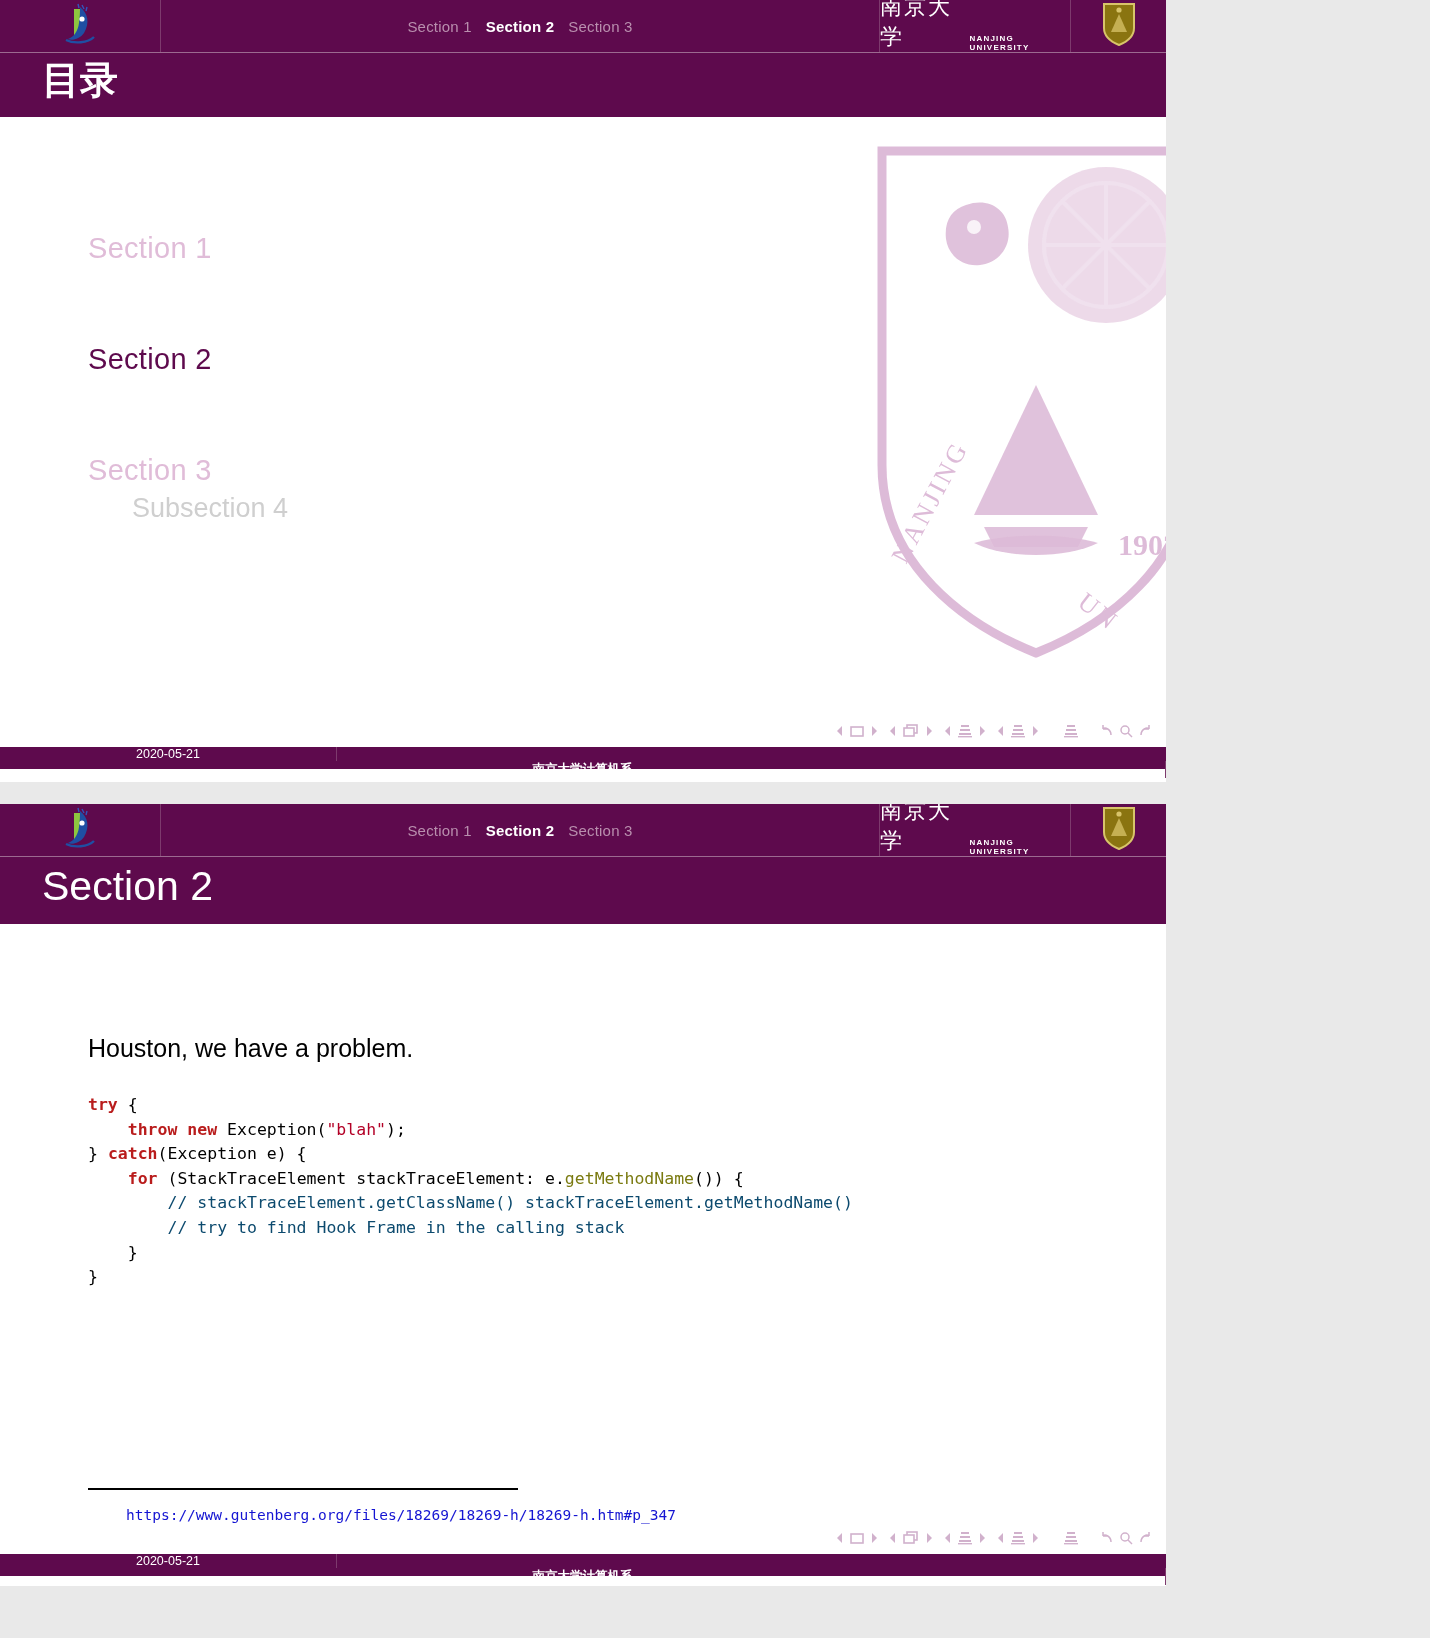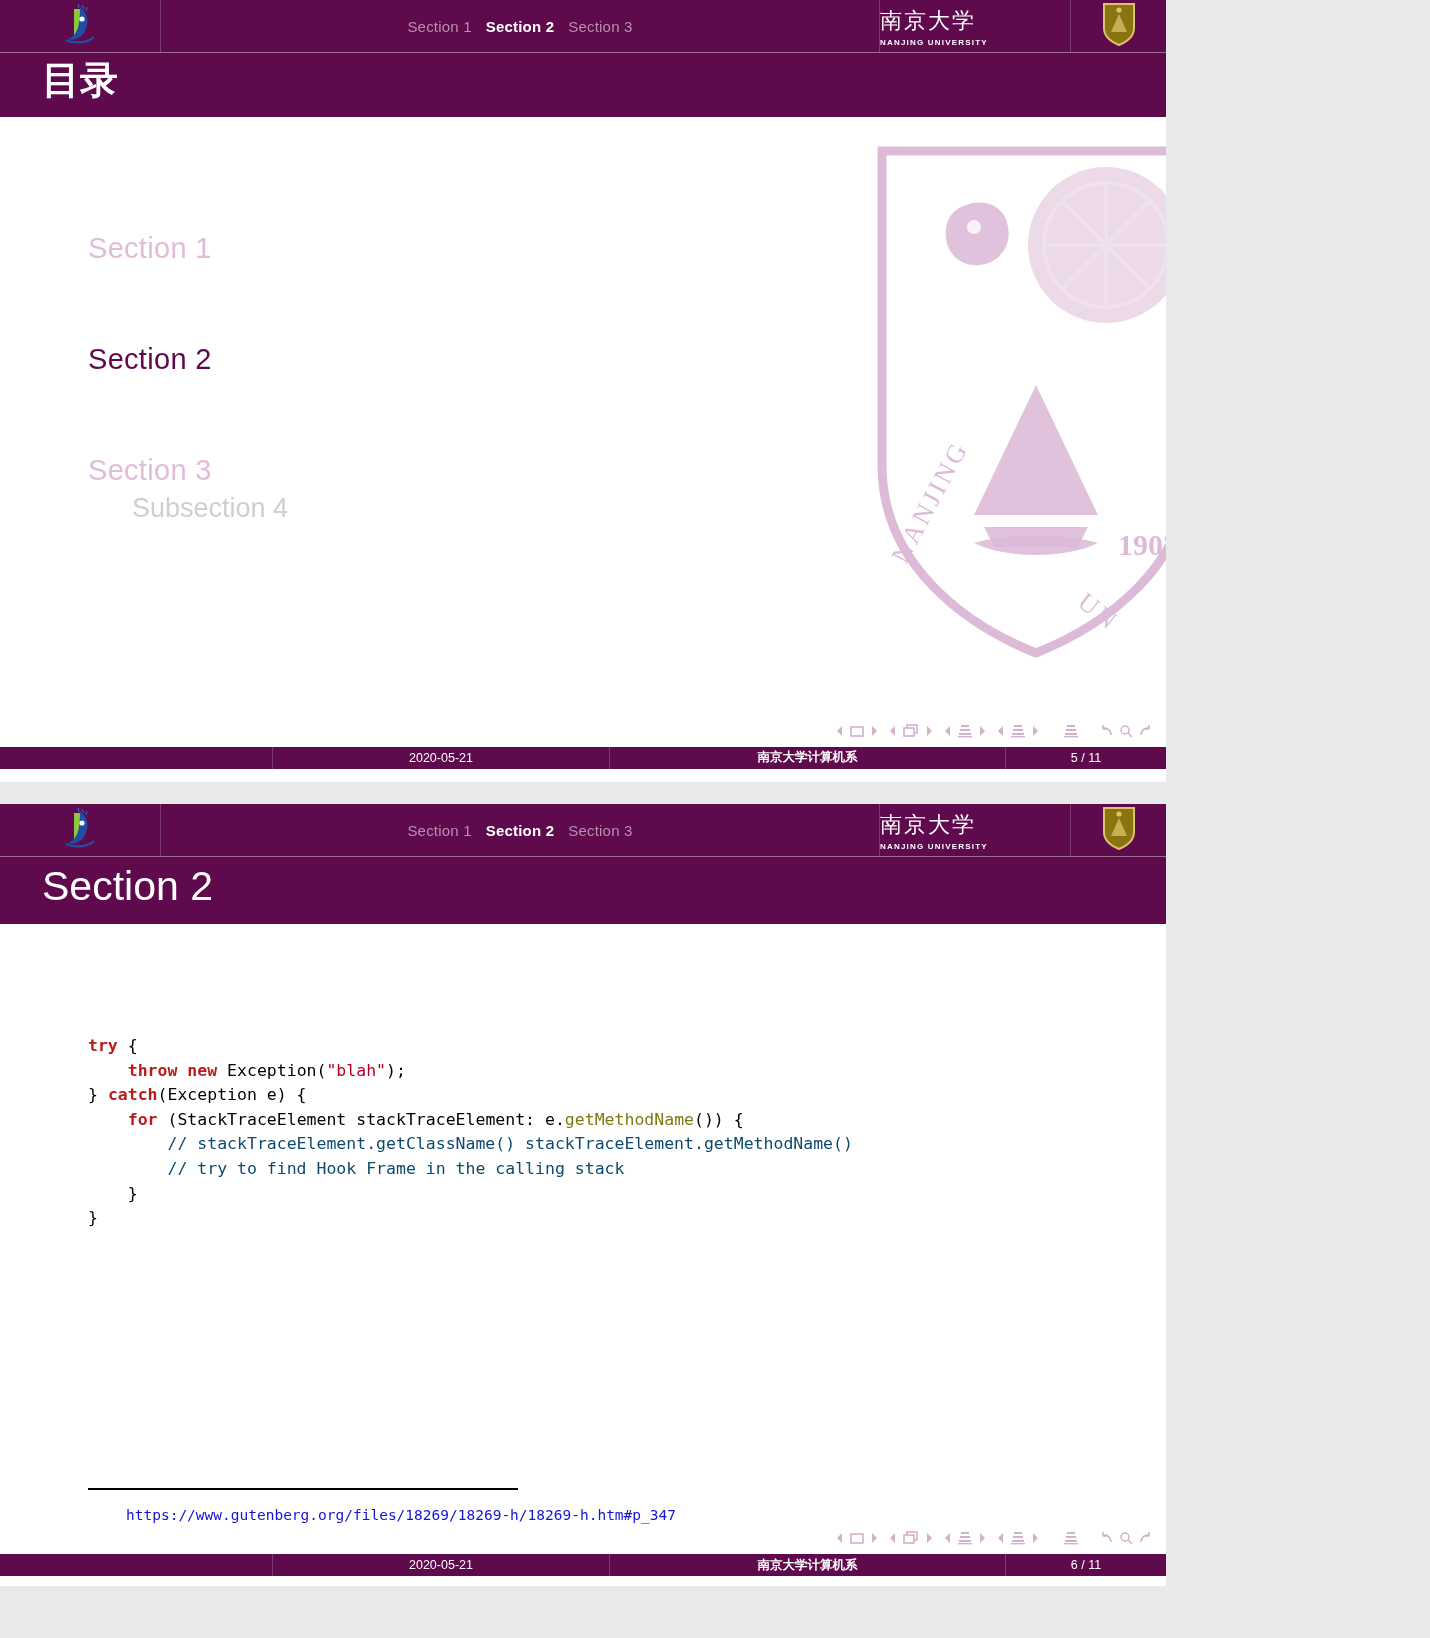--- a/index.html
+++ b/index.html
@@ -46,24 +46,24 @@
     color:#b98fae;
     letter-spacing:.2px;
   }
   .nav-sec.current{
     color:#ffffff;
     font-weight:bold;
   }
   .head-univ-cell{
     width:190px;
     display:flex;
-    align-items:flex-start;
+    align-items:flex-end;
     justify-content:center;
     border-right:1px solid #7d3a6d;
-    flex-direction:column;
+    flex-direction:row;
   }
   .head-shield-cell{
     width:95px;
     display:flex;
     align-items:center;
     justify-content:center;
   }
   .titlebar{
     background:#5e0a4d;
     border-top:1px solid #9c6a90;
@@ -179,20 +179,21 @@
   .navsyms svg{ display:block; }
 
   
   .footbar{
     height:22px;
     background:#5e0a4d;
     display:flex;
     align-items:stretch;
     color:#fff;
     font-size:12.5px;
+    flex-direction:column;
   }
   .footbar > div{
     display:flex;
     align-items:center;
     justify-content:center;
     border-right:1px solid #7d3a6d;
   }
   .f1{ width:272px; }
   .f2{ width:336px; }
   .f3{ flex:1; }
@@ -398,20 +399,21 @@
       </span>
     </div>
   </div>
 
   <div class="titlebar">
     <div class="ttl">Section 2</div>
   </div>
 
   <div class="body">
     <div class="content">
+      <div class="para">Houston, we have a problem.</div>
       <pre class="code" id="code-block"><span class="k">try</span><span> {</span>
 <span>    </span><span class="k">throw new</span><span> Exception(</span><span class="s">"blah"</span><span>);</span>
 <span>} </span><span class="k">catch</span><span>(Exception e) {</span>
 <span>    </span><span class="k">for</span><span> (StackTraceElement stackTraceElement: e.</span><span class="fn">getMethodName</span><span>()) {</span>
 <span>        </span><span class="c">// stackTraceElement.getClassName() stackTraceElement.getMethodName()</span>
 <span>        </span><span class="c">// try to find Hook Frame in the calling stack</span>
 <span>    }</span>
 <span>}</span></pre>
     </div>
 

